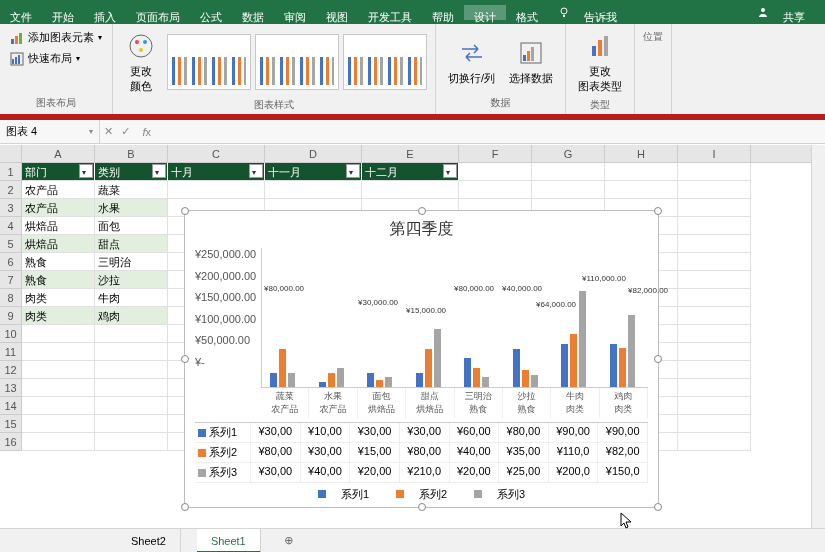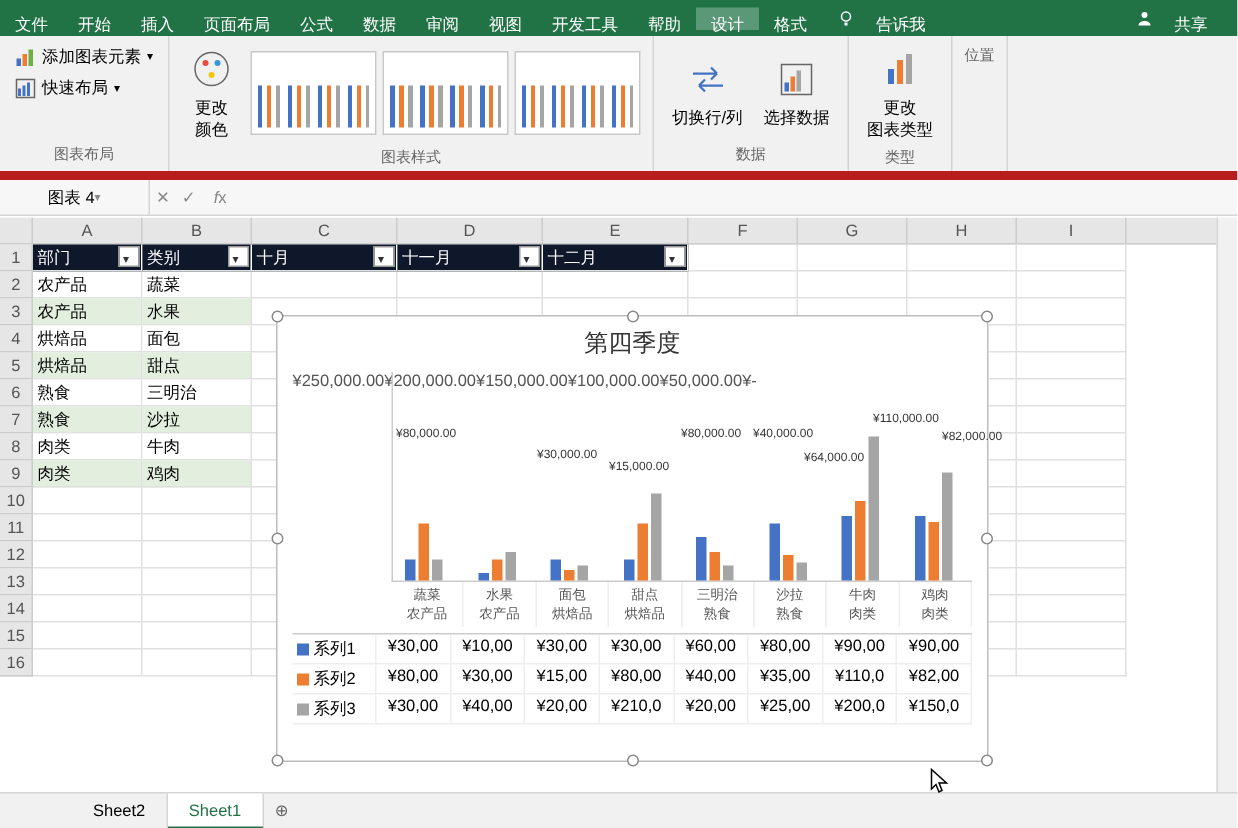--- a/index.html
+++ b/index.html
@@ -13,46 +13,46 @@
 .group{border-right:1px solid #d4d4d4;padding:4px 8px;display:flex;flex-direction:column;justify-content:space-between}
 .group-label{text-align:center;color:#666;font-size:10px;padding-top:2px}
 .group-body{flex:1;display:flex;align-items:center;gap:6px}
 .vbtn{display:flex;flex-direction:column;align-items:center;gap:2px;cursor:pointer;padding:2px 4px}
 .vbtn .ic{width:32px;height:32px;display:flex;align-items:center;justify-content:center}
 .smallbtn{display:flex;align-items:center;gap:4px;cursor:pointer;padding:2px}
 .galleries{display:flex;gap:4px}
 .gal{width:84px;height:56px;border:1px solid #c8c8c8;background:#fff;position:relative}
 .gal:after{content:"";position:absolute;bottom:4px;left:4px;right:4px;height:28px;background:repeating-linear-gradient(90deg,#4472c4 0 3px,transparent 3px 6px,#ed7d31 6px 9px,transparent 9px 12px,#a5a5a5 12px 15px,transparent 15px 20px)}
 .namebox{height:24px;border-bottom:1px solid #d4d4d4;display:flex;align-items:center;background:#f7f7f7}
-.nb{width:100px;border-right:1px solid #d4d4d4;padding:0 6px;display:flex;align-items:center;justify-content:center;height:100%}
+.nb{width:100px;border-right:1px solid #d4d4d4;padding:0 6px;display:flex;align-items:center;justify-content:space-between;height:100%}
 .fx{padding:0 8px;color:#888}
 .fxbar{flex:1;padding:0 6px}
 .grid{position:absolute;top:145px;left:0;right:14px;bottom:24px;overflow:hidden}
 .colhdrs{display:flex;height:18px;background:#e6e6e6;border-bottom:1px solid #ccc}
 .rownum-sp{width:22px;border-right:1px solid #ccc;background:#e6e6e6}
 .colh{border-right:1px solid #ccc;text-align:center;line-height:18px;color:#555}
 .row{display:flex;height:18px}
 .rownum{width:22px;background:#e6e6e6;border-right:1px solid #ccc;border-bottom:1px solid #ccc;text-align:center;line-height:18px;color:#555}
 .cell{border-right:1px solid #e0e0e0;border-bottom:1px solid #e0e0e0;line-height:18px;padding:0 3px;white-space:nowrap;overflow:hidden}
-.thdr{background:#0f172a;color:#fff;position:relative;border-right:1px solid #fff}
+.thdr{background:#14532d;color:#fff;position:relative;border-right:1px solid #fff}
 .thdr .dd{position:absolute;right:1px;top:1px;width:14px;height:14px;background:#fff;border:1px solid #999}
 .thdr .dd:after{content:"▾";font-size:8px;color:#333;position:absolute;left:2px;top:-1px}
 .tcellA{background:#e2efde}
 .tcellO{background:#fff}
 .colw-sm{width:73px}
 .colw-lg{width:97px}
-.sheets{position:absolute;bottom:0;left:0;right:0;height:24px;background:#f1f1f1;border-top:1px solid #d4d4d4;display:flex;align-items:center;padding-left:48px;gap:0}
+.sheets{position:absolute;bottom:0;left:0;right:0;height:24px;background:#f1f1f1;border-top:1px solid #d4d4d4;display:flex;align-items:center;padding-left:117px;gap:16px}
 .sheet{padding:0 14px;height:24px;line-height:24px;border-right:1px solid #d4d4d4;cursor:pointer}
 .sheet.active{background:#fff;border-bottom:2px solid #217346;color:#217346}
 .plus{width:24px;text-align:center;cursor:pointer;color:#666}
 .vscroll{position:absolute;right:0;top:145px;bottom:24px;width:14px;background:#f1f1f1;border-left:1px solid #d4d4d4}
 .chart{position:absolute;left:184px;top:210px;width:475px;height:298px;background:#fff;border:1px solid #bdbdbd}
 .chart-title{text-align:center;font-size:16px;color:#333;padding:8px}
 .chart-area{position:relative;height:140px;margin:0 10px}
-.ylabels{position:absolute;left:0;top:0;bottom:20px;width:66px;text-align:center;font-size:9px;color:#555;display:flex;flex-direction:row;justify-content:space-between}
+.ylabels{position:absolute;left:0;top:0;bottom:20px;width:66px;text-align:left;font-size:9px;color:#555;display:flex;flex-direction:column;justify-content:space-between}
 .plotarea{position:absolute;left:66px;right:0;top:0;bottom:0;border-left:1px solid #ccc;border-bottom:1px solid #ccc}
 .barset{position:absolute;bottom:0;display:flex;gap:2px;align-items:flex-end}
 .bar{width:7px}
 .s1{background:#4472c4}.s2{background:#ed7d31}.s3{background:#a5a5a5}
 .dlbl{position:absolute;font-size:8px;color:#333;white-space:nowrap}
 .xaxis{display:flex;margin-left:76px;margin-right:10px}
 .xcol{flex:1;text-align:center;font-size:9px;color:#555;border-right:1px solid #eee;padding:2px 0}
 .dtable{margin:4px 10px 0 10px;font-size:9px;border-top:1px solid #ccc}
 .drow{display:flex;border-bottom:1px solid #eee}
 .drow>div{padding:2px 3px;border-right:1px solid #eee;text-align:center}
@@ -518,20 +518,25 @@
         <div class="dv">¥30,00</div>
         <div class="dv">¥40,00</div>
         <div class="dv">¥20,00</div>
         <div class="dv">¥210,0</div>
         <div class="dv">¥20,00</div>
         <div class="dv">¥25,00</div>
         <div class="dv">¥200,0</div>
         <div class="dv">¥150,0</div>
       </div>
     </div>
+  <div class="legend">
+    <span><span class="sw s1"></span> <span>系列1</span></span>
+    <span><span class="sw s2"></span> <span>系列2</span></span>
+    <span><span class="sw s3"></span> <span>系列3</span></span>
+  </div>
 </div>
 
 <div class="sheets">
   <div class="sheet">Sheet2</div>
   <div class="sheet active">Sheet1</div>
   <div class="plus">⊕</div>
 </div>
 
 <svg width="14" height="18" style="position:absolute;left:620px;top:512px">
     <path d="M1 1l0 13 3-3 2 5 2-1-2-5 5 0z" fill="#fff" stroke="#000"></path>

